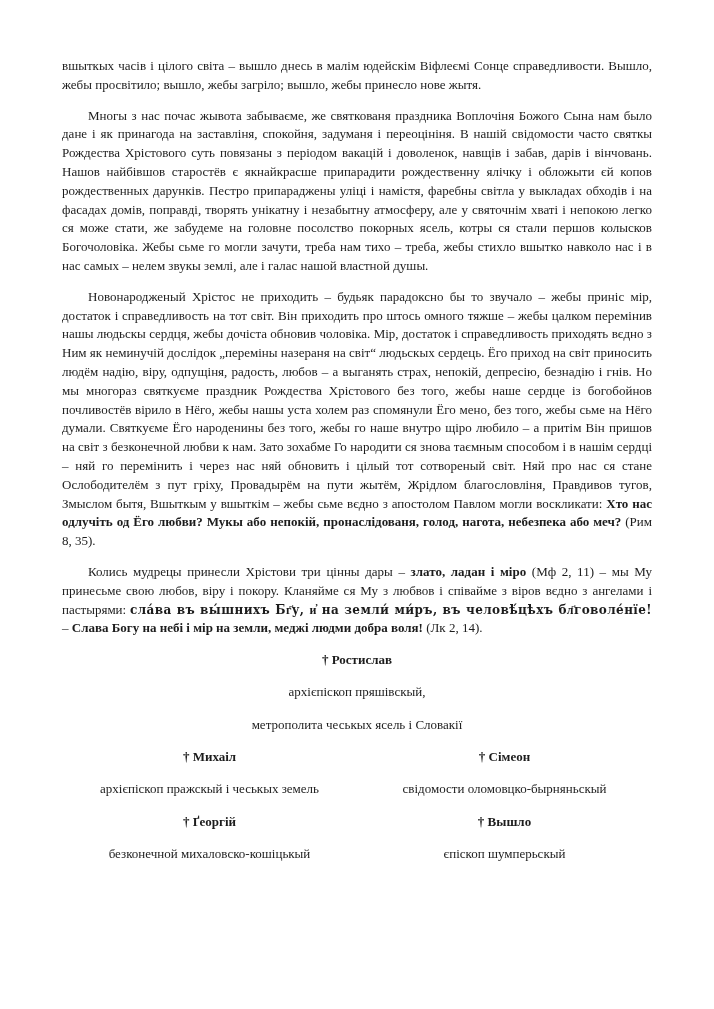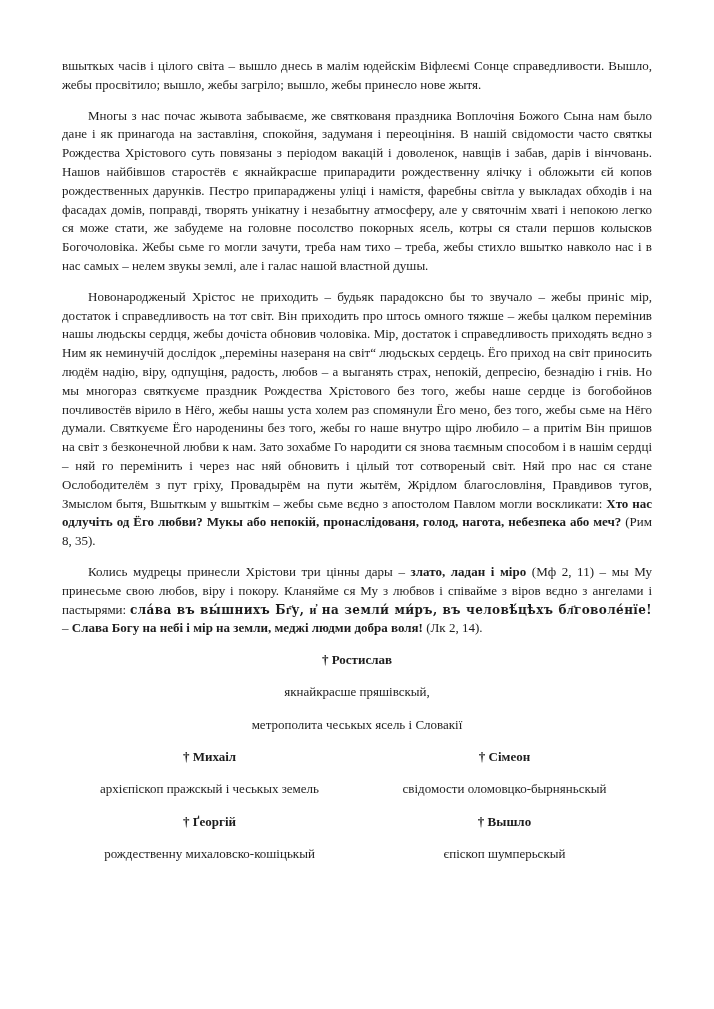--- a/index.html
+++ b/index.html
@@ -63,38 +63,38 @@
 
     <p class="para"><span>Многы з нас почас жывота забываєме, же святкованя праздника Воплочіня Божого Сына нам было дане і як принагода на заставліня, спокойня, задуманя і переоцініня. В нашій свідомости часто святкы Рождества Хрістового суть повязаны з періодом вакацій і доволенок, навщів і забав, дарів і вінчовань. Нашов найбівшов старостёв є якнайкрасше припарадити рождественну ялічку і обложыти єй копов рождественных дарунків. Пестро припараджены уліці і намістя, фаребны світла у выкладах обходів і на фасадах домів, поправді, творять унікатну і незабытну атмосферу, але у святочнім хваті і непокою легко ся може стати, же забудеме на головне посолство покорных ясель, котры ся стали першов колысков Богочоловіка. Жебы сьме го могли зачути, треба нам тихо – треба, жебы стихло вшытко навколо нас і в нас самых – нелем звукы землі, але і галас нашой властной душы.</span></p>
 
     <p class="para"><span>Новонародженый Хрістос не приходить – будьяк парадоксно бы то звучало – жебы приніс мір, достаток і справедливость на тот світ. Він приходить про штось омного тяжше – жебы цалком перемінив нашы людьскы сердця, жебы дочіста обновив чоловіка. Мір, достаток і справедливость приходять вєдно з Ним як неминучій дослідок „переміны  назераня на світ“ людьскых сердець. Ёго приход на світ приносить людём надію, віру, одпущіня, радость, любов – а выганять страх, непокій, депресію, безнадію і гнів. Но мы многораз святкуєме праздник Рождества Хрістового без того, жебы наше сердце із богобойнов почливостёв вірило в Нёго, жебы нашы уста холем раз спомянули Ёго мено, без того, жебы сьме на Нёго думали. Святкуєме Ёго народенины без того, жебы го наше внутро щіро любило – а притім Він пришов на світ з безконечной любви к нам. Зато зохабме Го народити ся знова таємным способом і в нашім сердці – няй го перемінить і через нас няй обновить і цілый тот сотвореный світ. Няй про нас ся стане Ослободителём з пут гріху, Провадырём на пути жытём, Жрідлом благословліня, Правдивов тугов, Змыслом бытя, Вшыткым у вшыткім – жебы сьме вєдно з апостолом Павлом могли воскликати: </span><span class="b">Хто нас одлучіть од Ёго любви? Мукы або непокій, пронаслідованя, голод, нагота, небезпека або меч?</span><span> (Рим 8, 35).</span></p>
 
     <p class="para"><span>Колись мудрецы принесли Хрістови три цінны дары – </span><span class="b">злато, ладан і міро</span><span> (Мф 2, 11) – мы Му принесьме свою любов, віру і покору. Кланяйме ся Му з любвов і співайме з віров вєдно з ангелами і пастырями: </span><span class="slavonic">сла́ва въ вы́шнихъ Бг҃у, и҆ на земли́ ми́ръ, въ человѣ́цѣхъ бл҃говоле́нїе!</span><span> – </span><span class="b">Слава Богу на небі і мір на земли, меджі людми добра воля!</span><span> (Лк 2, 14).</span></p>
   </div>
 
   <div class="signatures">
     <div class="sig-line sig-name">† Ростислав</div>
-    <div class="sig-line">якнайкрасше пряшівскый,</div>
+    <div class="sig-line">архієпіскоп пряшівскый,</div>
     <div class="sig-line">метрополита чеськых ясель і Словакії</div>
 
     <div class="sig-row">
       <div class="sig-cell">
         <div class="sig-line sig-name">† Михаіл</div>
         <div class="sig-line">архієпіскоп пражскый і чеськых земель</div>
       </div>
       <div class="sig-cell">
         <div class="sig-line sig-name">† Сімеон</div>
         <div class="sig-line">свідомости оломовцко-бырняньскый</div>
       </div>
     </div>
 
     <div class="sig-row">
       <div class="sig-cell">
         <div class="sig-line sig-name">† Ґеоргій</div>
-        <div class="sig-line">рождественну михаловско-кошіцькый</div>
+        <div class="sig-line">безконечной михаловско-кошіцькый</div>
       </div>
       <div class="sig-cell">
         <div class="sig-line sig-name">† Вышло</div>
         <div class="sig-line">єпіскоп шумперьскый</div>
       </div>
     </div>
   </div>
 
 </div>
 

